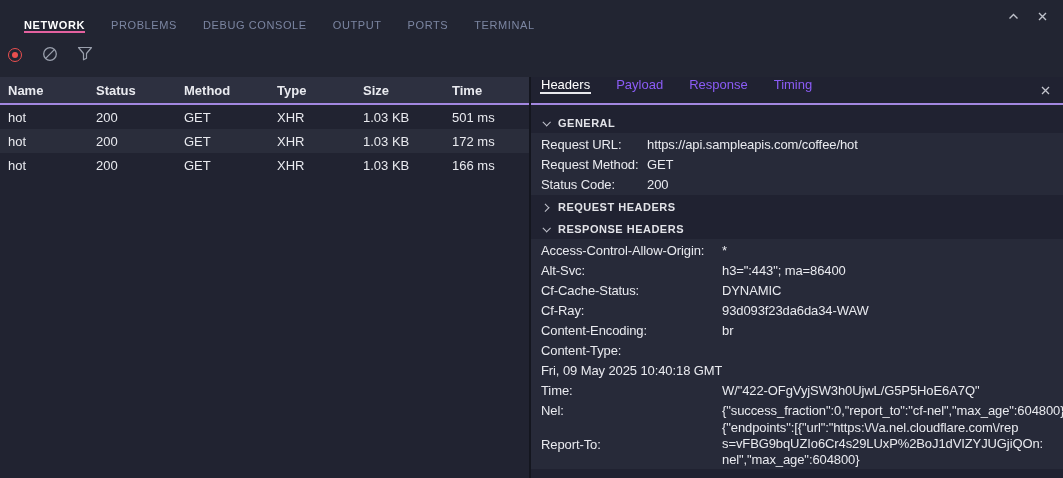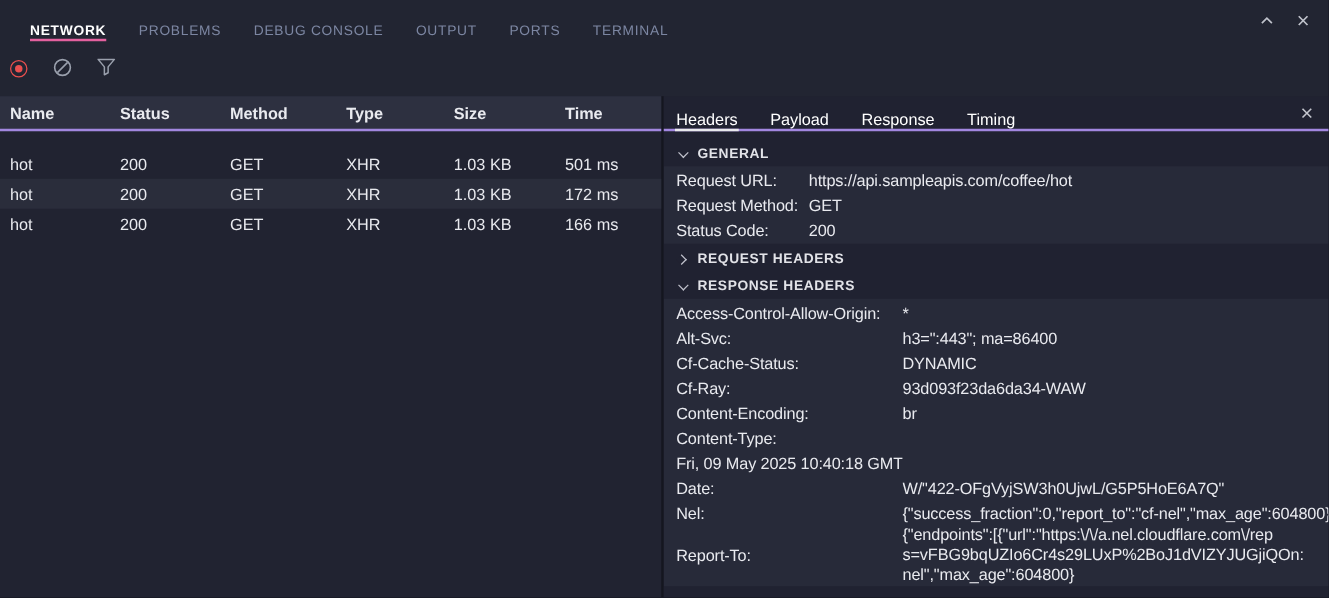--- a/index.html
+++ b/index.html
@@ -20,36 +20,36 @@
   }
   .ttab.active{ color:#ffffff; border-bottom-color:var(--pink); font-weight:bold; }
   .titlebar-actions{ position:absolute; right:14px; top:0; height:33px; display:flex; align-items:center; gap:16px; }
   .icon-btn{ background:none; border:none; padding:0; cursor:pointer; display:flex; align-items:center; justify-content:center; }
   .icon-btn svg{ display:block; }
   
   .toolbar{ height:44px; display:flex; align-items:center; padding-left:7px; gap:19px; }
   .tool-btn{ width:16px; height:16px; background:none; border:none; padding:0; cursor:pointer; display:flex; align-items:center; justify-content:center; }
   
   .content{ display:flex; height:401px; }
-  .left{ width:531px; flex:0 0 531px; background:#212331; border-right:2px solid #14161f; display:flex; flex-direction:column;gap:14px; }
+  .left{ width:531px; flex:0 0 531px; background:#212331; border-right:2px solid #14161f; display:flex; flex-direction:column; }
   .thead{
     height:28px; background:#2d3040; border-bottom:2px solid var(--purple);
     display:grid; grid-template-columns:88px 88px 93px 86px 89px auto;
     align-items:center; padding-left:8px; font-size:13px; font-weight:bold;
   }
   .trow{
     height:24px; display:grid; grid-template-columns:88px 88px 93px 86px 89px auto;
     align-items:center; padding-left:8px; font-size:13px; cursor:pointer;
   }
   .trow.alt{ background:#2a2d3b; }
   
   .right{ flex:1; min-width:0; background:#202231; display:flex; flex-direction:column; }
-  .dtabs-row{ height:28px; flex:0 0 28px; position:relative; border-bottom:2px solid var(--purple); display:flex; align-items:flex-end; padding-left:9px; }
+  .dtabs-row{ height:28px; flex:0 0 28px; position:relative; border-bottom:2px solid var(--purple); display:flex; align-items:flex-start; padding-left:9px; }
   .dtab{
-    font-size:13px; color:#ffffff; display:flex; align-items:center;
+    font-size:13px; color:#8b5cf6; display:flex; align-items:center;
     margin-right:24px; cursor:pointer; border-bottom:2px solid transparent; margin-bottom:-2px; padding:0 1px;
   }
   .dtab.active{ color:#ffffff; border-bottom-color:#e9e9ed; }
   .dclose{ position:absolute; right:11px; top:0; height:26px; }
   .dbody{ flex:1; overflow:hidden; padding-top:7px; font-size:13px; letter-spacing:-.1px; }
   .section{ margin-bottom:1px; }
   .sec-header{ height:21px; display:flex; align-items:center; padding-left:12px; gap:9px; cursor:pointer; }
   .sec-title{ font-size:11px; font-weight:bold; letter-spacing:.5px; color:#e2e3e8; }
   .chev{ width:6px; height:6px; border-right:1.5px solid #c0c2cc; border-bottom:1.5px solid #c0c2cc; flex:0 0 auto; }
   .chev.down{ transform:rotate(45deg) translateY(-1px); }
@@ -228,21 +228,21 @@
                 <span class="kv-label">Content-Encoding:</span>
                 <span class="kv-value">br</span>
               </div>
               <div class="kv-row">
                 <span class="kv-label">Content-Type:</span>
               </div>
               <div class="kv-row">
                 <span class="kv-value">Fri, 09 May 2025 10:40:18 GMT</span>
               </div>
               <div class="kv-row">
-                <span class="kv-label">Date:</span>
+                <span class="kv-label">Time:</span>
                 <span class="kv-value">W/"422-OFgVyjSW3h0UjwL/G5P5HoE6A7Q"</span>
               </div>
               <div class="kv-row">
                 <span class="kv-label">Nel:</span>
                 <span class="kv-value">{"success_fraction":0,"report_to":"cf-nel","max_age":604800}</span>
               </div>
               <div class="kv-row">
                 <span class="kv-label">Report-To:</span>
                 <span class="kv-value">
                   <div class="kv-line">{"endpoints":[{"url":"https:\/\/a.nel.cloudflare.com\/rep</div>

